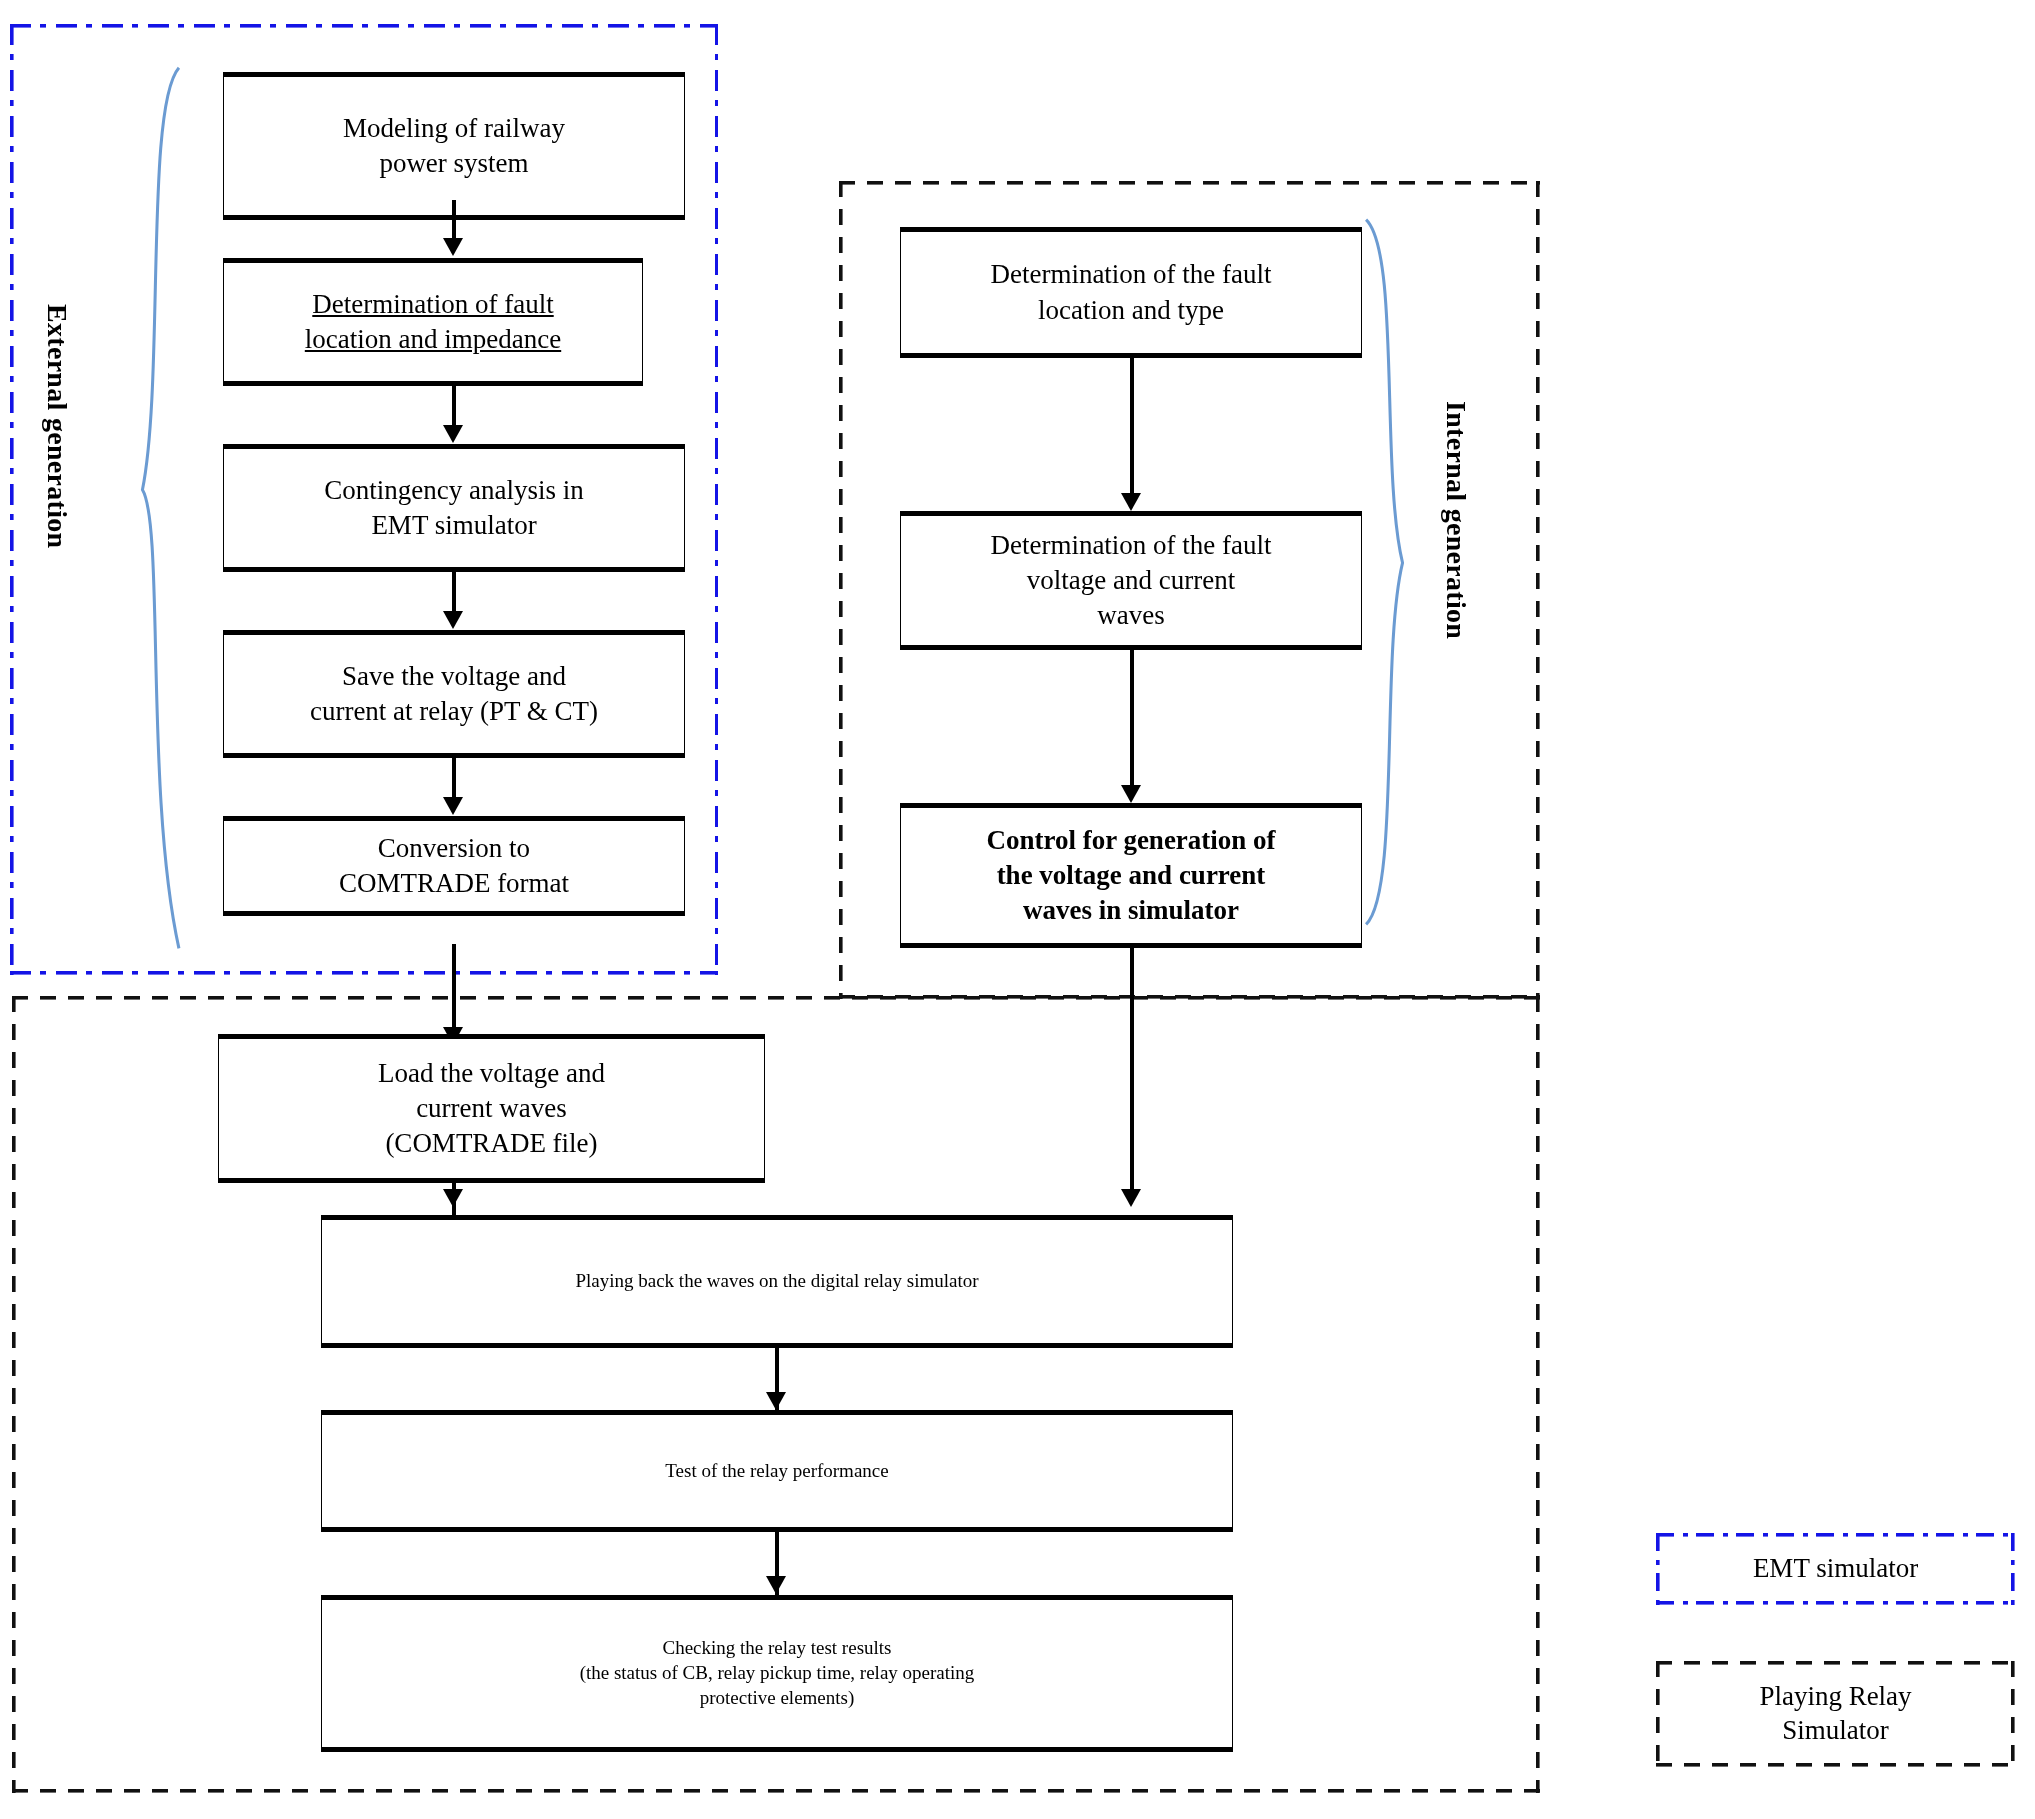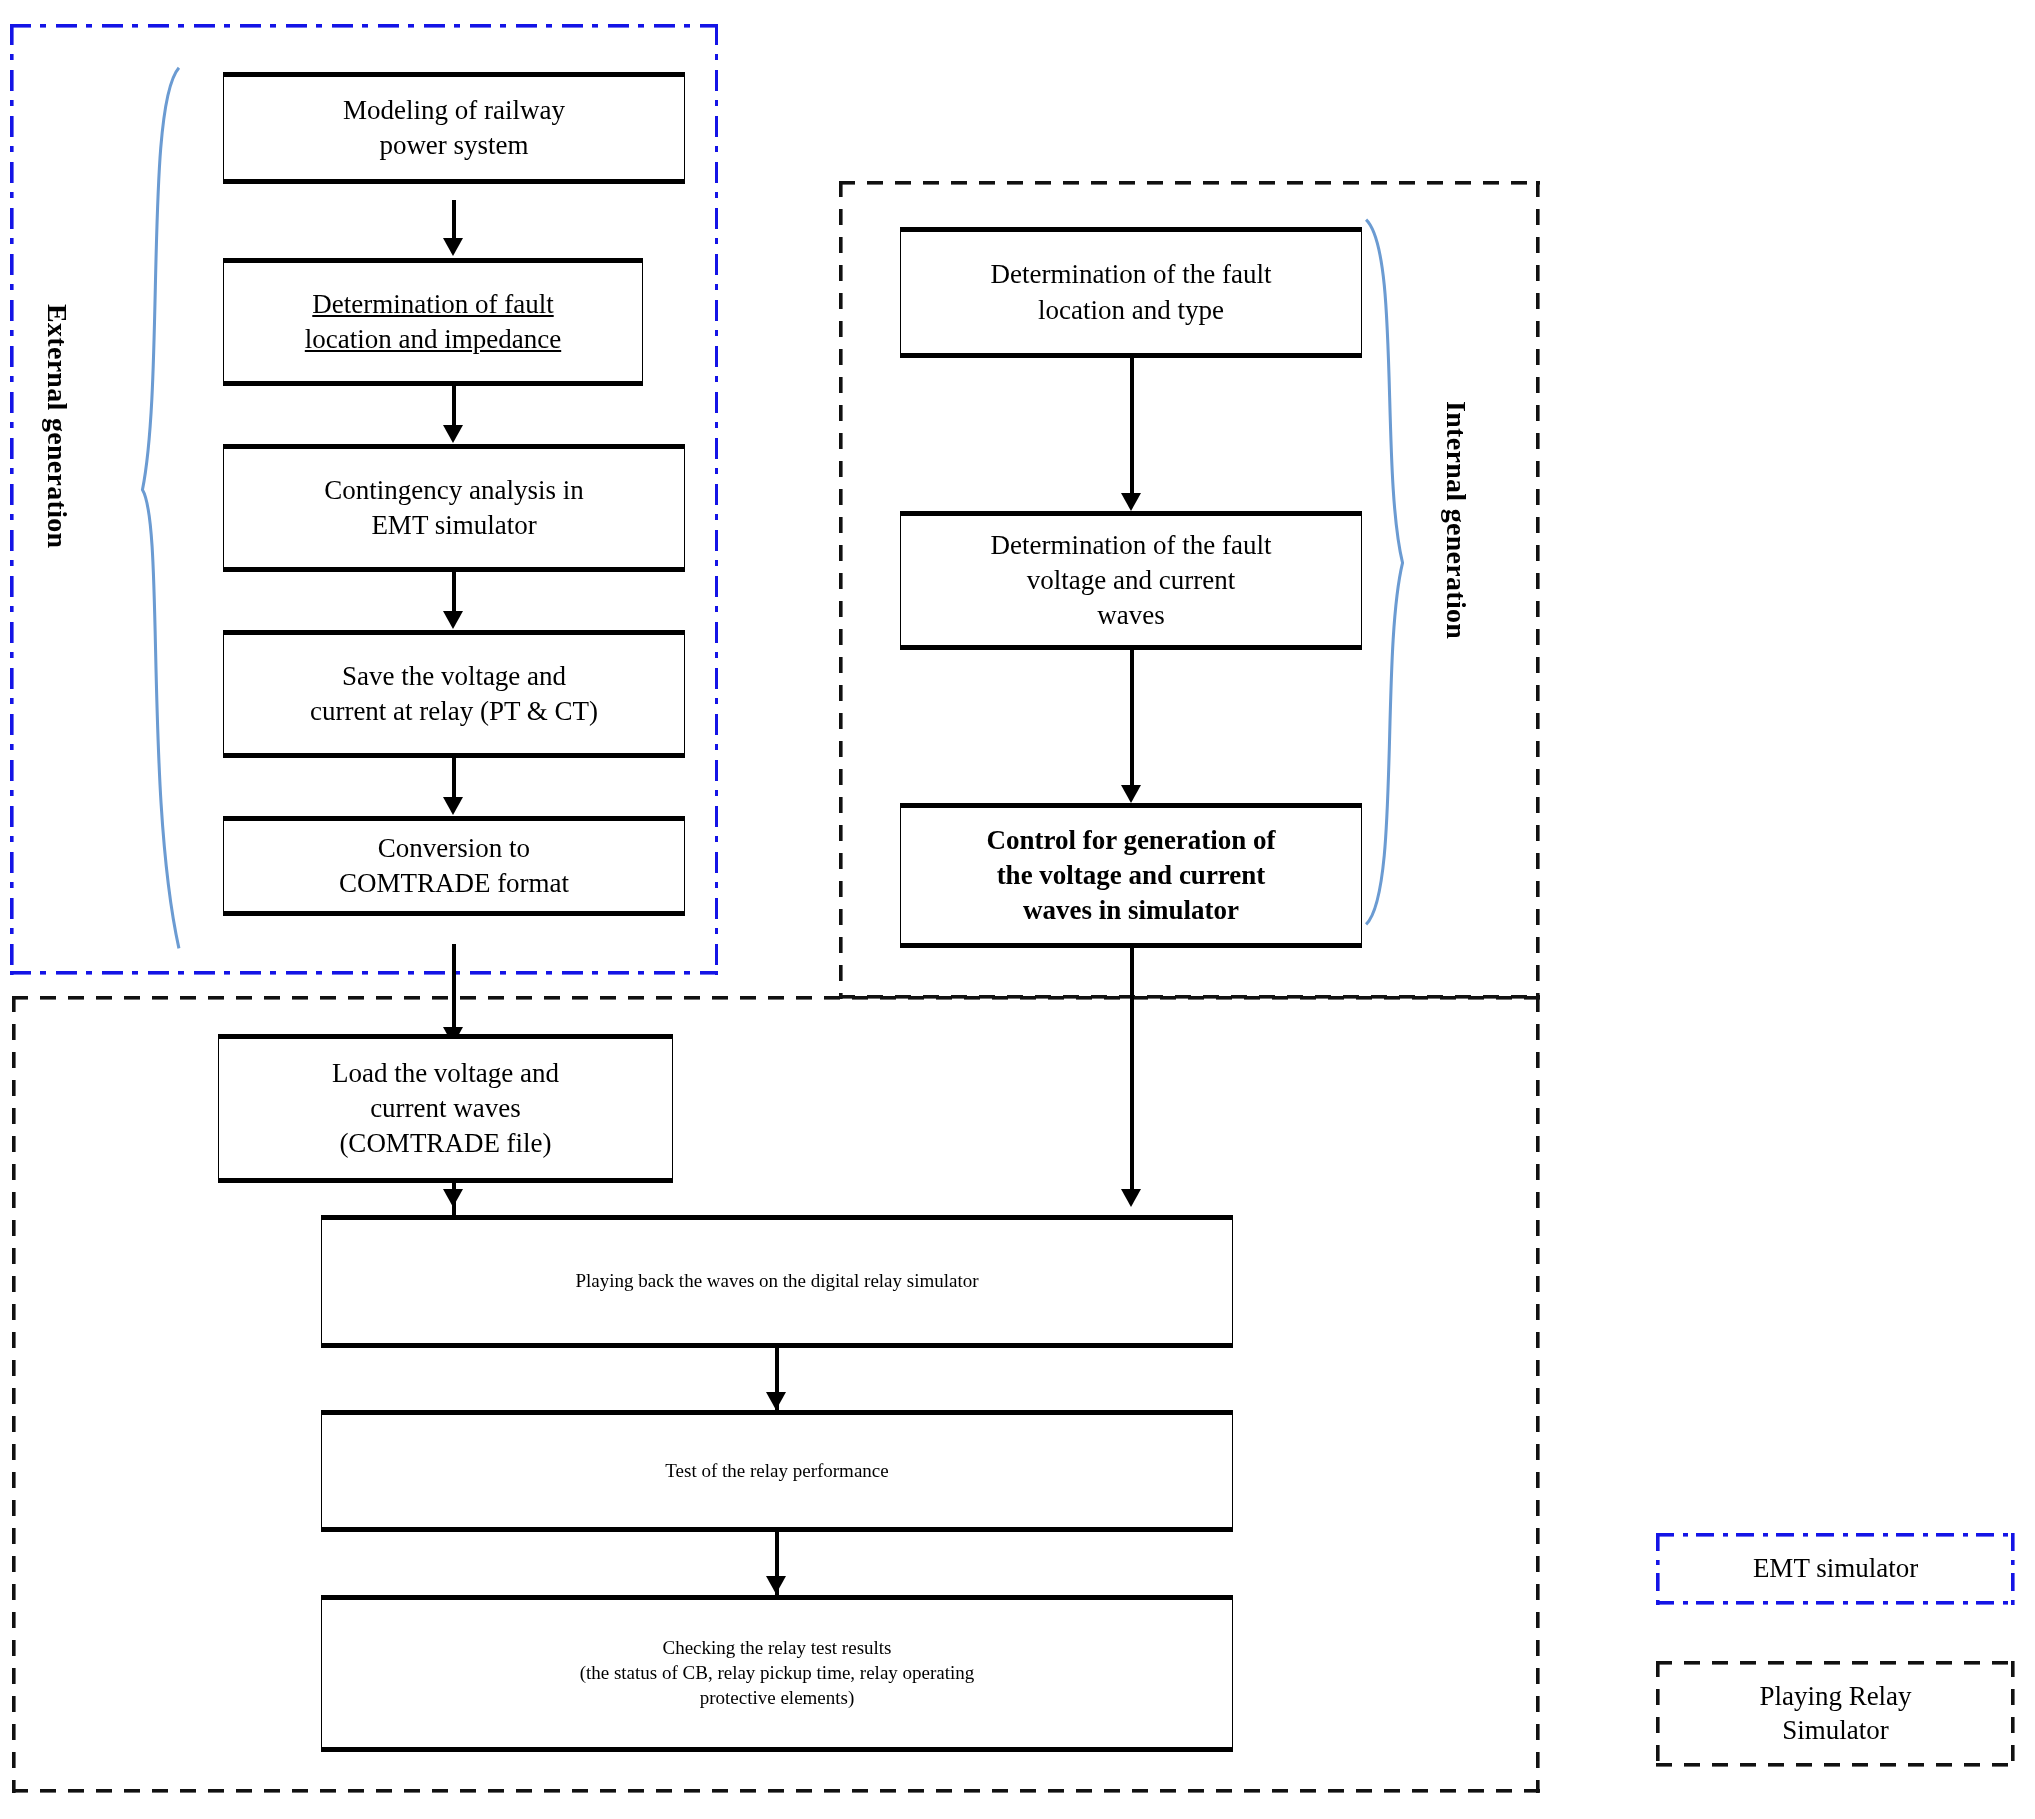--- a/index.html
+++ b/index.html
@@ -135,21 +135,21 @@
   <svg class="brace" style="left:106px; top:64px; width:79px; height:888px;" viewBox="0 0 130 1460" preserveAspectRatio="none">
     <path d="M120 6 C 64 70, 96 520, 60 700 C 96 760, 64 1200, 120 1454" fill="none" stroke="#6b9bd2" stroke-width="5"></path>
   </svg>
   <div class="sidelabel cw" style="left:73px; top:304px;">External generation</div>
 
   <svg class="brace" style="left:1360px; top:216px; width:79px; height:712px;" viewBox="0 0 130 1170" preserveAspectRatio="none">
     <path d="M10 6 C 66 60, 34 420, 70 570 C 34 720, 66 1110, 10 1164" fill="none" stroke="#6b9bd2" stroke-width="5"></path>
   </svg>
   <div class="sidelabel cw" style="left:1472px; top:401px;">Internal generation</div>
 
-  <div class="pbox" style="left:223px; top:72px; width:462px; height:112px;">Modeling of railway
+  <div class="pbox" style="left:223px; top:72px; width:462px; height:148px;">Modeling of railway
 power system</div>
   <div class="arrow" style="left:452px; top:200px; height:44px;"></div>
   <div class="arrowhead" style="left:443px; top:238px;"></div>
 
   <div class="pbox" style="left:223px; top:258px; width:420px; height:128px;text-decoration:underline;">Determination of fault
 location and impedance</div>
   <div class="arrow" style="left:452px; top:386px; height:44px;"></div>
   <div class="arrowhead" style="left:443px; top:425px;"></div>
 
   <div class="pbox" style="left:223px; top:444px; width:462px; height:128px;">Contingency analysis in
@@ -177,21 +177,21 @@
 waves</div>
   <div class="arrow" style="left:1130px; top:650px; height:140px;"></div>
   <div class="arrowhead" style="left:1121px; top:785px;"></div>
 
   <div class="pbox" style="left:900px; top:803px; width:462px; height:145px;font-weight:bold;">Control for generation of
 the voltage and current
 waves in simulator</div>
   <div class="arrow" style="left:1130px; top:948px; height:246px;"></div>
   <div class="arrowhead" style="left:1121px; top:1189px;"></div>
 
-  <div class="pbox" style="left:218px; top:1034px; width:455px; height:149px;">Load the voltage and
+  <div class="pbox" style="left:218px; top:1034px; width:547px; height:149px;">Load the voltage and
 current  waves
 (COMTRADE file)</div>
   <div class="arrow" style="left:452px; top:1183px; height:44px;"></div>
   <div class="arrowhead" style="left:443px; top:1189px;"></div>
 
   <div class="pbox wide" style="left:321px; top:1215px; width:912px; height:133px;">Playing back the waves on the digital  relay simulator</div>
   <div class="arrow" style="left:775px; top:1347px; height:64px;"></div>
   <div class="arrowhead" style="left:766px; top:1392px;"></div>
 
   <div class="pbox wide" style="left:321px; top:1410px; width:912px; height:122px;">Test of the relay performance</div>

